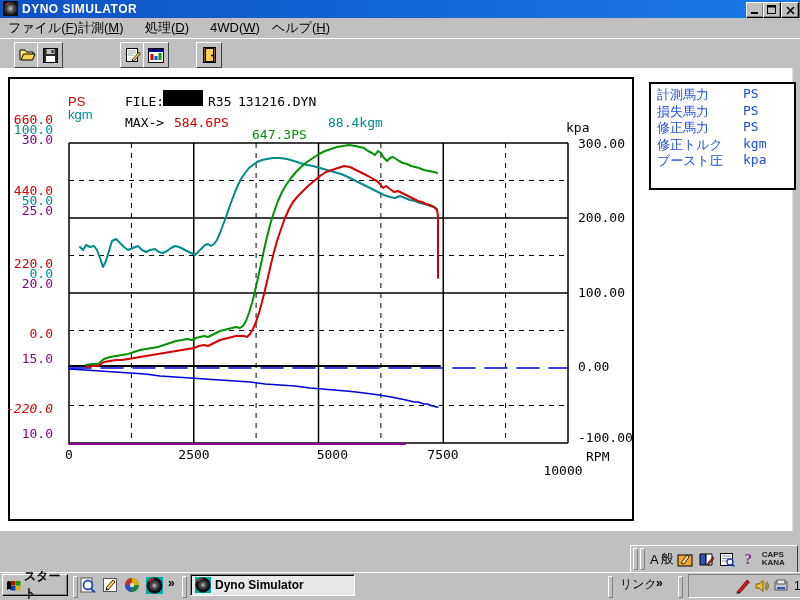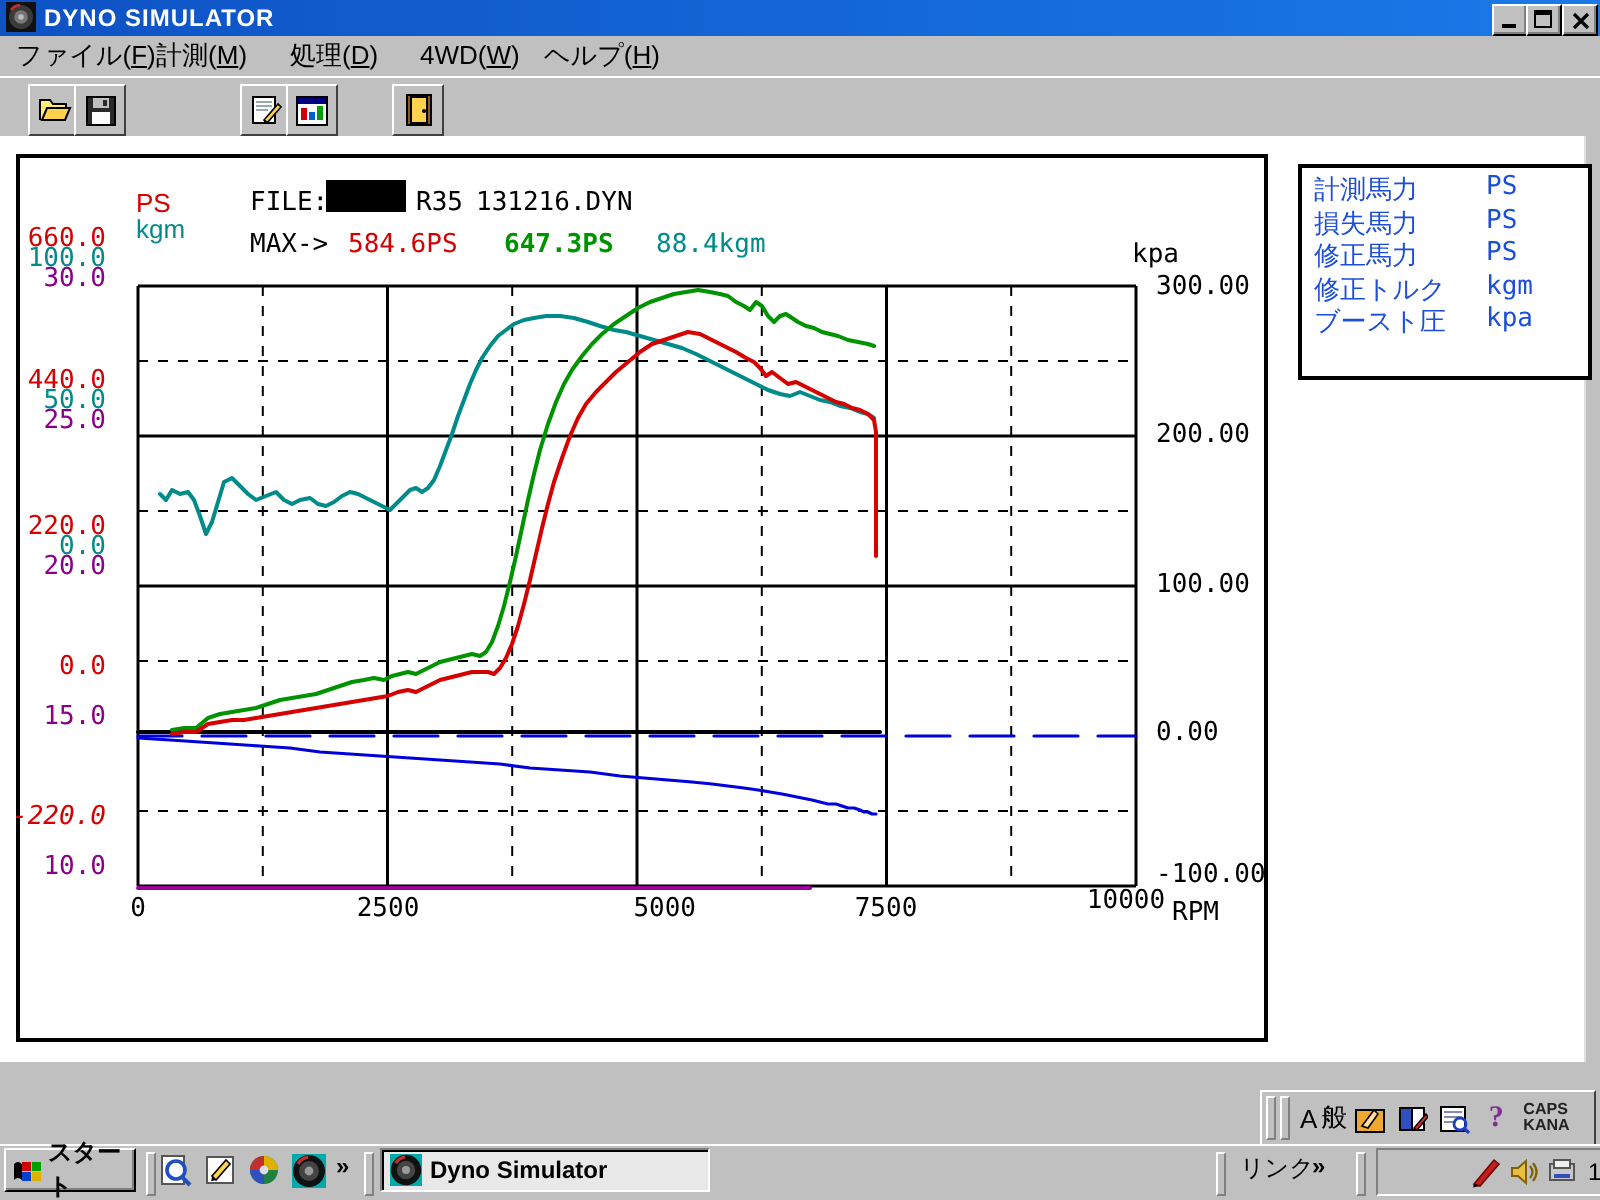--- a/index.html
+++ b/index.html
@@ -153,21 +153,21 @@
 <div class="abs" id="right-strip"></div>
 
 <div class="abs lab red" style="left:68px;top:95px;">PS</div>
 <div class="abs lab teal" style="left:68px;top:108px;">kgm</div>
 <div class="abs lab blk mono" style="left:125px;top:95px;">FILE:</div>
 <div class="abs" id="file-box"></div>
 <div class="abs lab blk mono" style="left:208px;top:95px;">R35</div>
 <div class="abs lab blk mono" style="left:238px;top:95px;">131216.DYN</div>
 <div class="abs lab blk mono" style="left:125px;top:116px;">MAX-&gt;</div>
 <div class="abs lab red mono" style="left:174px;top:116px;">584.6PS</div>
-<div class="abs lab grn mono" style="left:252px;top:116px;font-weight:bold;">647.3PS</div>
+<div class="abs lab grn mono" style="left:252px;top:128px;">647.3PS</div>
 <div class="abs lab teal mono" style="left:328px;top:116px;">88.4kgm</div>
 
 <div class="abs lab mono red laxis" style="top:113px;">660.0</div>
 <div class="abs lab mono teal laxis" style="top:123px;">100.0</div>
 <div class="abs lab mono pur laxis" style="top:133px;">30.0</div>
 <div class="abs lab mono red laxis" style="top:184px;">440.0</div>
 <div class="abs lab mono teal laxis" style="top:194px;">50.0</div>
 <div class="abs lab mono pur laxis" style="top:204px;">25.0</div>
 <div class="abs lab mono red laxis" style="top:257px;">220.0</div>
 <div class="abs lab mono teal laxis" style="top:267px;">0.0</div>
@@ -181,21 +181,21 @@
 <div class="abs lab mono blk" style="left:578px;top:137px;">300.00</div>
 <div class="abs lab mono blk" style="left:578px;top:211px;">200.00</div>
 <div class="abs lab mono blk" style="left:578px;top:286px;">100.00</div>
 <div class="abs lab mono blk" style="left:578px;top:360px;">0.00</div>
 <div class="abs lab mono blk" style="left:578px;top:431px;">-100.00</div>
 
 <div class="abs lab mono blk" style="left:39px;top:448px;width:60px;text-align:center;">0</div>
 <div class="abs lab mono blk" style="left:164px;top:448px;width:60px;text-align:center;">2500</div>
 <div class="abs lab mono blk" style="left:288px;top:448px;width:60px;text-align:right;">5000</div>
 <div class="abs lab mono blk" style="left:413px;top:448px;width:60px;text-align:center;">7500</div>
-<div class="abs lab mono blk" style="left:533px;top:444px;width:60px;text-align:center;">10000</div>
+<div class="abs lab mono blk" style="left:533px;top:464px;width:60px;text-align:center;">10000</div>
 <div class="abs lab mono blk" style="left:586px;top:450px;">RPM</div>
 
 <svg class="abs" id="plot" width="800" height="463" viewBox="0 68 800 463" style="left:0;top:68px;">
     <line x1="131.4" y1="143" x2="131.4" y2="443" stroke="#000" stroke-width="1" stroke-dasharray="5 5"></line>
     <line x1="256.1" y1="143" x2="256.1" y2="443" stroke="#000" stroke-width="1" stroke-dasharray="5 5"></line>
     <line x1="380.9" y1="143" x2="380.9" y2="443" stroke="#000" stroke-width="1" stroke-dasharray="5 5"></line>
     <line x1="505.6" y1="143" x2="505.6" y2="443" stroke="#000" stroke-width="1" stroke-dasharray="5 5"></line>
     <line x1="69" y1="180.5" x2="568" y2="180.5" stroke="#000" stroke-width="1" stroke-dasharray="5 5"></line>
     <line x1="69" y1="255.5" x2="568" y2="255.5" stroke="#000" stroke-width="1" stroke-dasharray="5 5"></line>
     <line x1="69" y1="330.5" x2="568" y2="330.5" stroke="#000" stroke-width="1" stroke-dasharray="5 5"></line>

